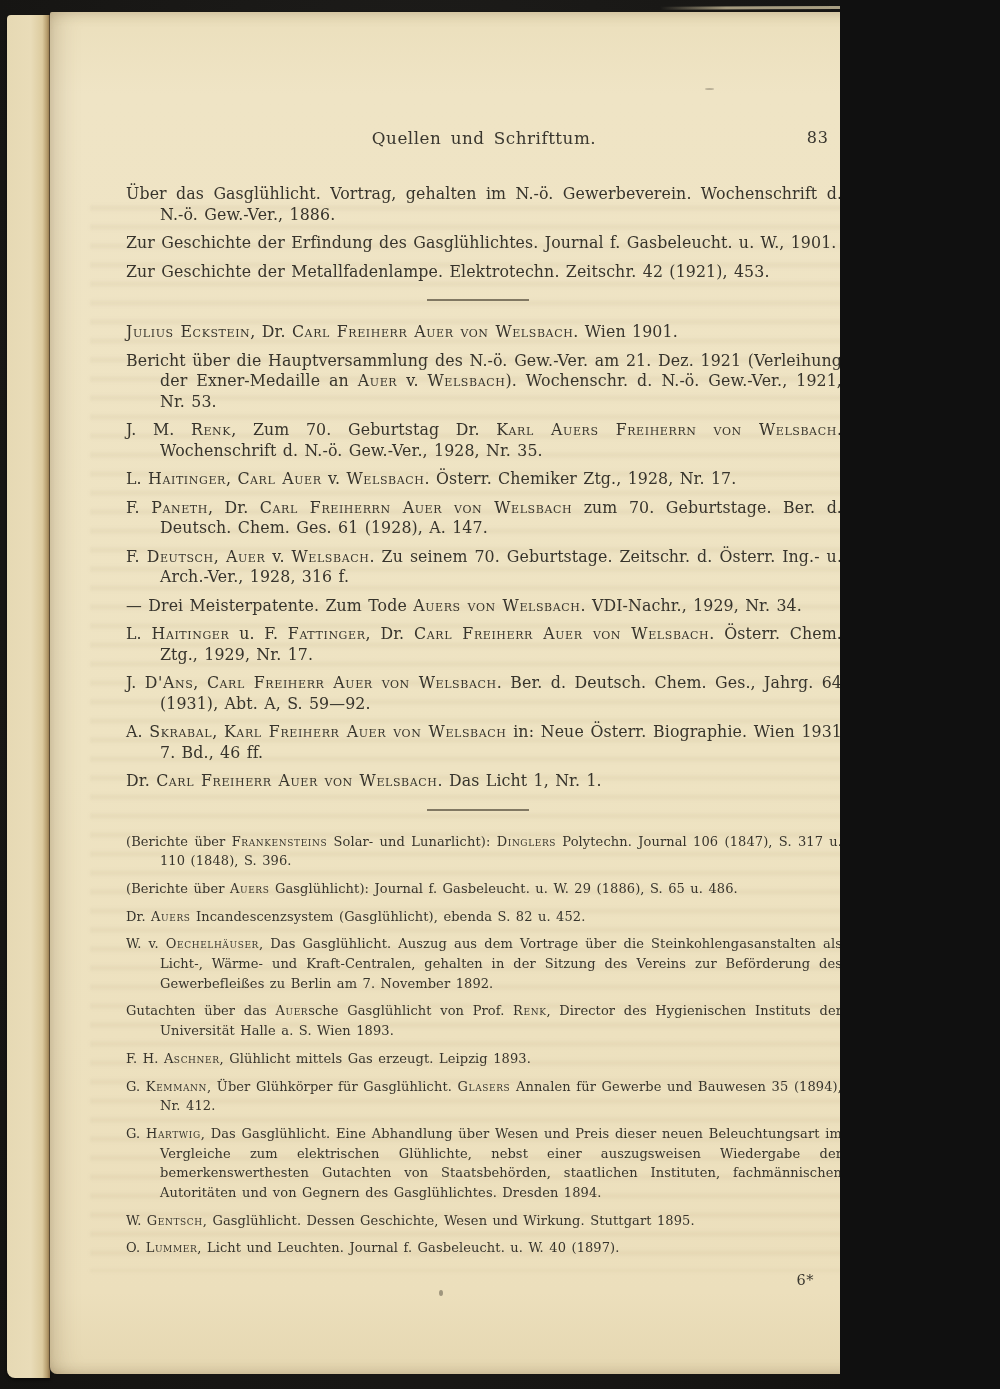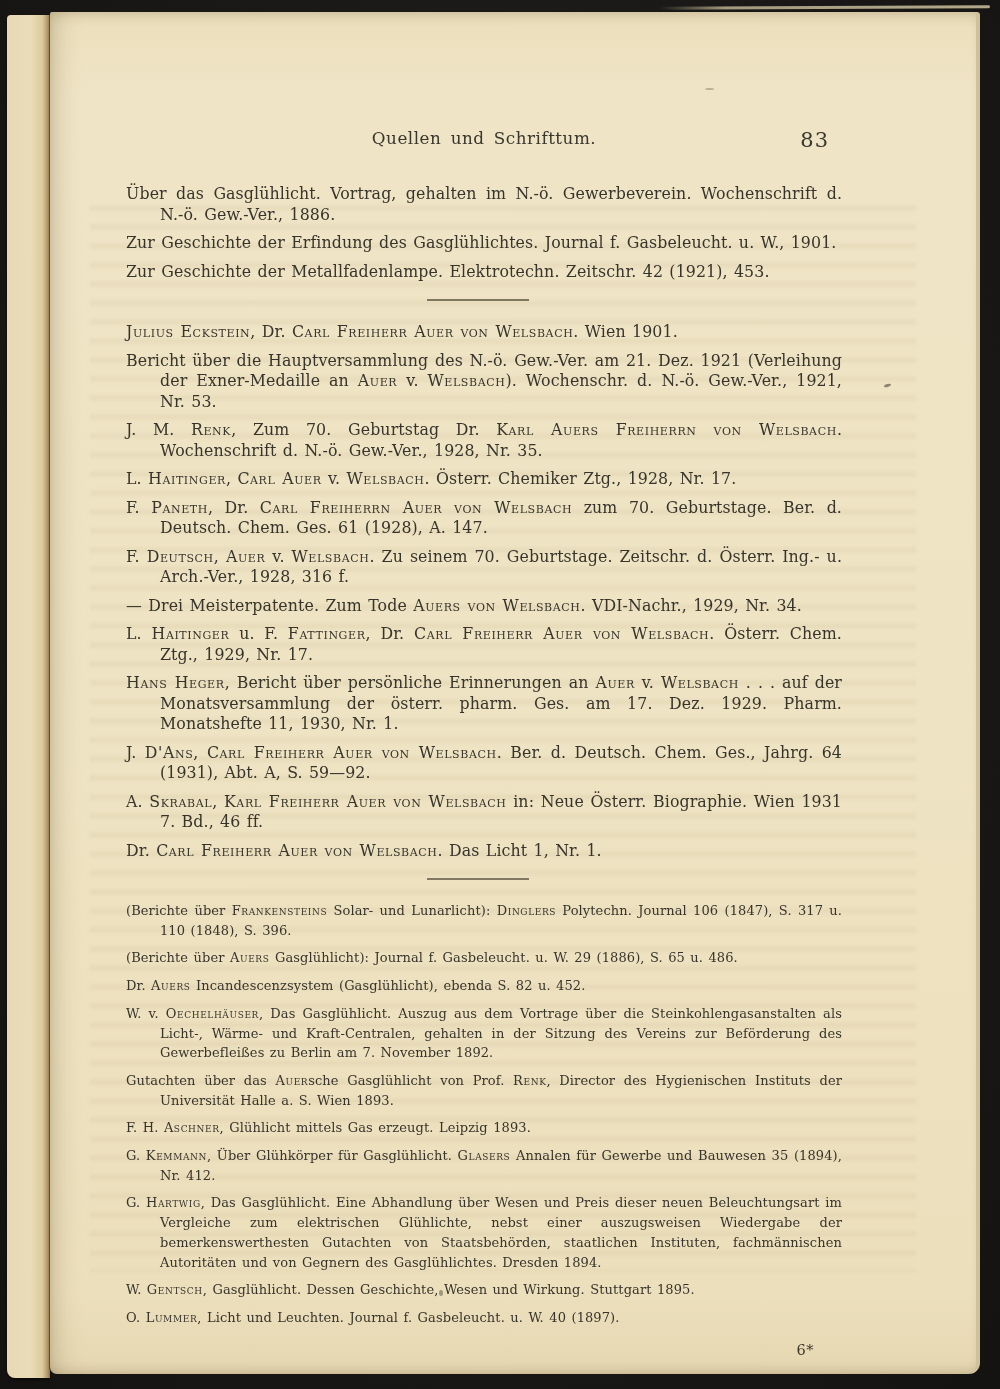--- a/index.html
+++ b/index.html
@@ -1,17 +1,17 @@
 <!DOCTYPE html>
 <html><head>
 <meta charset="utf-8">
 <style>
   html,body { margin:0; padding:0; background:#101010; }
   .scan {
-    position:relative; width:1000px; height:1389px; overflow:hidden;
+    position:relative; width:840px; height:1389px; overflow:hidden;
     background:
       radial-gradient(ellipse at 50% 40%, #23221f 0%, #1a1917 55%, #141311 100%);
     font-family:"DejaVu Serif","Liberation Serif",serif;
   }
   
   .under-page {
     position:absolute; left:7px; top:15px; width:43px; height:1363px;
     background:linear-gradient(90deg,#e6d9b4 0%,#ead- 0%,#e9dcb8 55%,#dccb9f 82%,#b79e6e 93%,#8d7148 100%);
     background:linear-gradient(90deg,#e6d9b4 0%,#e9dcb8 55%,#dccb9f 82%,#b79e6e 93%,#8d7148 100%);
     border-radius:4px 0 0 8px;
@@ -42,21 +42,21 @@
       rgba(138,114,74,.055) 13px, rgba(138,114,74,.055) 19px);
     filter:blur(1.6px); pointer-events:none;
   }
   .content { position:absolute; left:68px; top:116px; width:732px; color:#37342c; }
 
   .running-header { position:relative; height:24px; margin-bottom:32px; }
   .header-title {
     position:absolute; left:50%; transform:translateX(-50%);
     font-size:16.8px; letter-spacing:.5px; word-spacing:3.5px; color:#3a372f; white-space:nowrap;
   }
-  .page-number { position:absolute; right:21px; top:0; font-size:21px; letter-spacing:1px; color:#3a372f; }
+  .page-number { position:absolute; right:21px; top:0; font-size:16px; letter-spacing:1px; color:#3a372f; }
 
   .section { text-align:justify; }
   .entry {
     margin:8px; padding-left:34px; text-indent:-34px;
     font-size:15.8px; line-height:20.5px; word-spacing:1.2px; letter-spacing:.1px;
     color:#37342c;
   }
   .section-3 .entry { font-size:13px; line-height:19.7px; }
   .sc { font-variant:small-caps; letter-spacing:.6px; }
 
@@ -98,21 +98,20 @@
 
       <div class="section section-2">
           <p class="entry"><span class="sc">Julius Eckstein</span>, Dr. <span class="sc">Carl Freiherr Auer von Welsbach</span>. Wien 1901.</p>
           <p class="entry">Bericht über die Hauptversammlung des N.-ö. Gew.-Ver. am 21. Dez. 1921 (Verleihung der Exner-Medaille an <span class="sc">Auer</span> v. <span class="sc">Welsbach</span>). Wochenschr. d. N.-ö. Gew.-Ver., 1921, Nr. 53.</p>
           <p class="entry">J. M. <span class="sc">Renk</span>, Zum 70. Geburtstag Dr. <span class="sc">Karl Auers Freiherrn von Welsbach</span>. Wochenschrift d. N.-ö. Gew.-Ver., 1928, Nr. 35.</p>
           <p class="entry">L. <span class="sc">Haitinger</span>, <span class="sc">Carl Auer</span> v. <span class="sc">Welsbach</span>. Österr. Chemiker Ztg., 1928, Nr. 17.</p>
           <p class="entry">F. <span class="sc">Paneth</span>, Dr. <span class="sc">Carl Freiherrn Auer von Welsbach</span> zum 70. Geburtstage. Ber. d. Deutsch. Chem. Ges. 61 (1928), A. 147.</p>
           <p class="entry">F. <span class="sc">Deutsch</span>, <span class="sc">Auer</span> v. <span class="sc">Welsbach</span>. Zu seinem 70. Geburtstage. Zeitschr. d. Österr. Ing.- u. Arch.-Ver., 1928, 316 f.</p>
           <p class="entry">— Drei Meisterpatente. Zum Tode <span class="sc">Auers von Welsbach</span>. VDI-Nachr., 1929, Nr. 34.</p>
           <p class="entry">L. <span class="sc">Haitinger</span> u. F. <span class="sc">Fattinger</span>, Dr. <span class="sc">Carl Freiherr Auer von Welsbach</span>. Österr. Chem. Ztg., 1929, Nr. 17.</p>
-          <p class="entry"><span class="sc">Hans Heger</span>, Bericht über persönliche Erinnerungen an <span class="sc">Auer</span> v. <span class="sc">Welsbach</span> . . . auf der Monatsversammlung der österr. pharm. Ges. am 17. Dez. 1929. Pharm. Monatshefte 11, 1930, Nr. 1.</p>
           <p class="entry">J. <span class="sc">D'Ans</span>, <span class="sc">Carl Freiherr Auer von Welsbach</span>. Ber. d. Deutsch. Chem. Ges., Jahrg. 64 (1931), Abt. A, S. 59—92.</p>
           <p class="entry">A. <span class="sc">Skrabal</span>, <span class="sc">Karl Freiherr Auer von Welsbach</span> in: Neue Österr. Biographie. Wien 1931 7. Bd., 46 ff.</p>
           <p class="entry">Dr. <span class="sc">Carl Freiherr Auer von Welsbach</span>. Das Licht 1, Nr. 1.</p>
         </div>
 
       <hr class="divider">
 
       <div class="section section-3">
           <p class="entry">(Berichte über <span class="sc">Frankensteins</span> Solar- und Lunarlicht): <span class="sc">Dinglers</span> Polytechn. Journal 106 (1847), S. 317 u. 110 (1848), S. 396.</p>
           <p class="entry">(Berichte über <span class="sc">Auers</span> Gasglühlicht): Journal f. Gasbeleucht. u. W. 29 (1886), S. 65 u. 486.</p>

